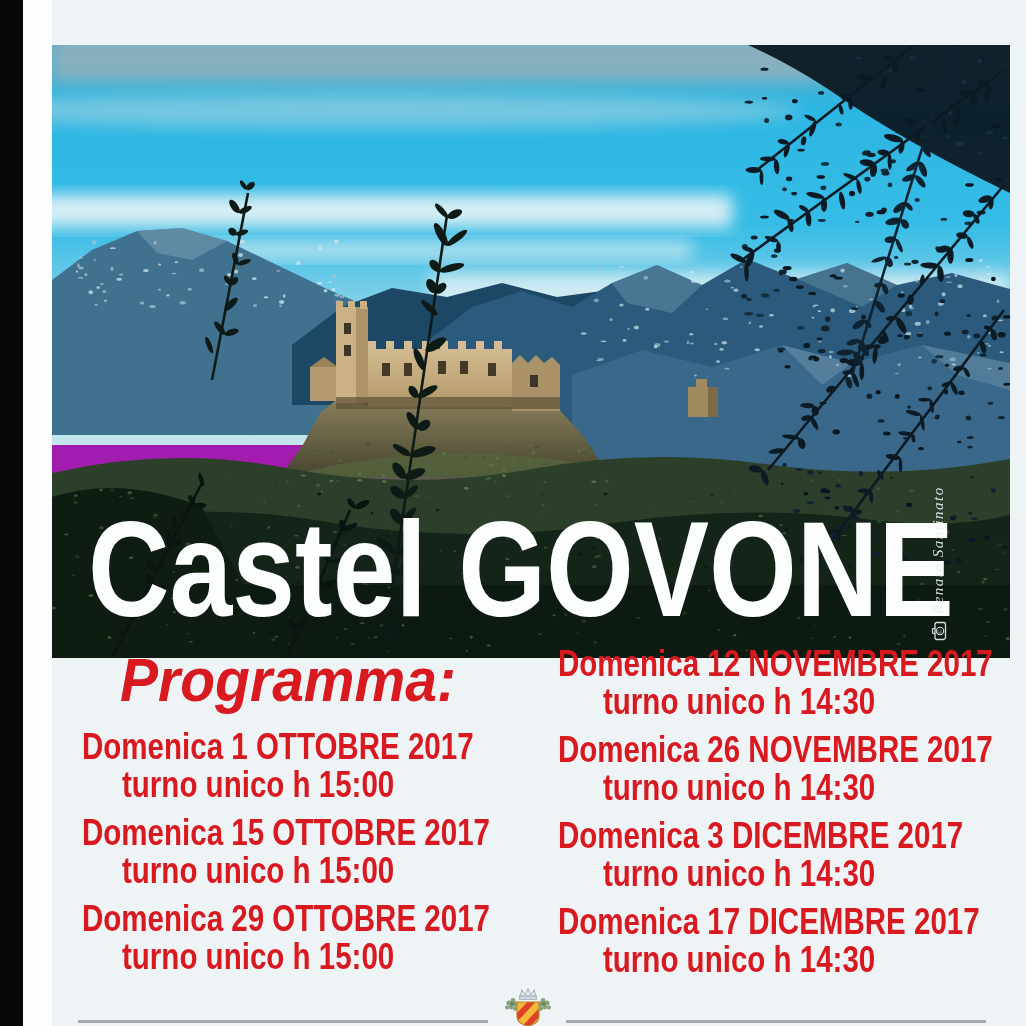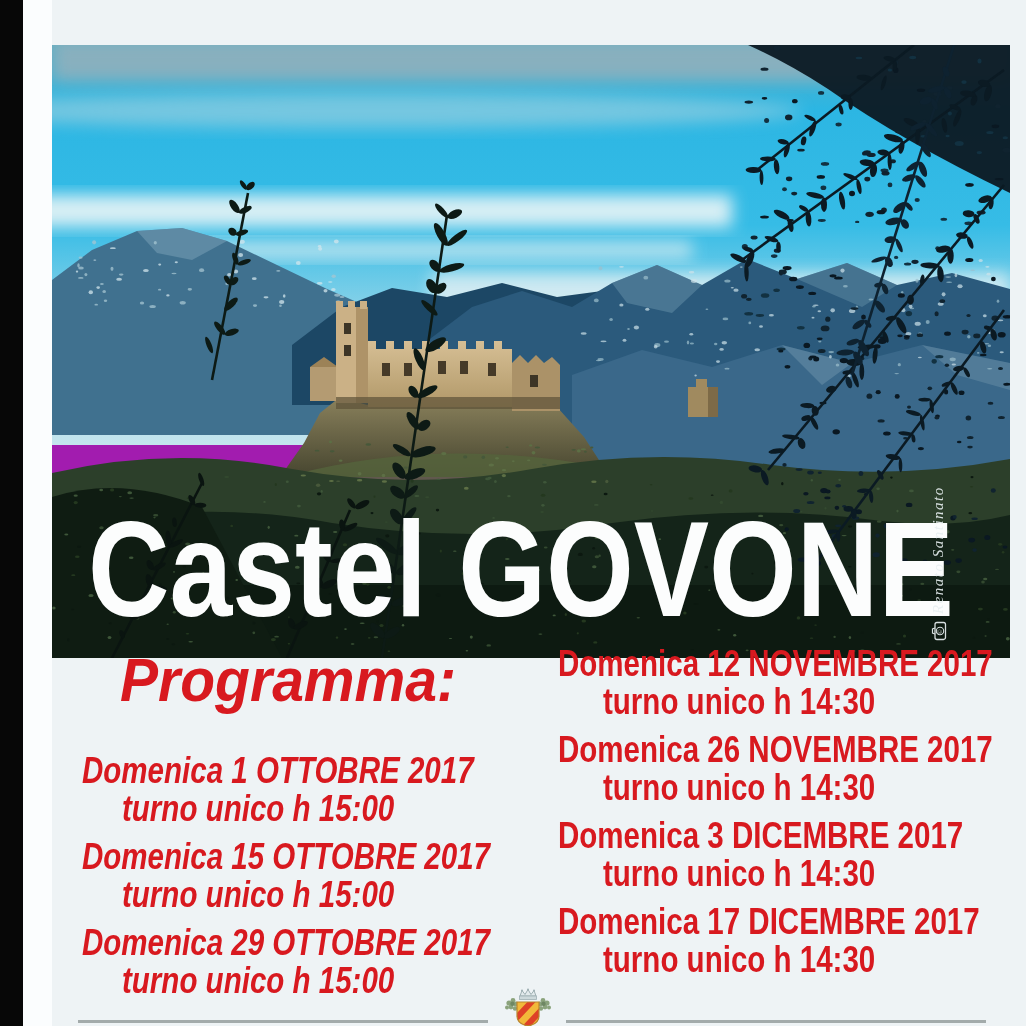--- a/index.html
+++ b/index.html
@@ -29,21 +29,21 @@
     color:#e9f0f2;font:italic 15px "Liberation Serif","DejaVu Serif",serif;
     letter-spacing:1.5px;white-space:nowrap;opacity:.92;
   }
   .prog-heading{
     position:absolute;left:120px;top:649px;
     font-size:62px;font-weight:700;font-style:italic;line-height:1;
     color:#d8191f;white-space:nowrap;
     transform:scaleX(.92);transform-origin:0 0;
   }
   .col{position:absolute;color:#d8191f;font-weight:700;font-size:36px;}
-  .col-left{left:82px;top:752px;width:470px;font-style:italic;}
+  .col-left{left:82px;top:728px;width:470px;}
   .col-right{left:558px;top:645px;width:470px;}
   .sched-item{margin-bottom:10px;}
   .date-line,.time-line{
     line-height:38px;white-space:nowrap;
     transform:scaleX(.82);transform-origin:0 50%;
   }
   .col-left .time-line{margin-left:40px;}
   .col-right .time-line{margin-left:45px;}
   .divider{position:absolute;top:1020px;height:3px;background:#a3abab;}
   .divider-left{left:78px;width:410px;}

